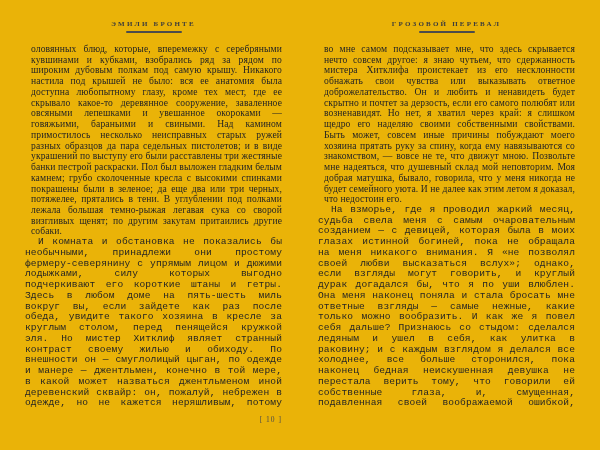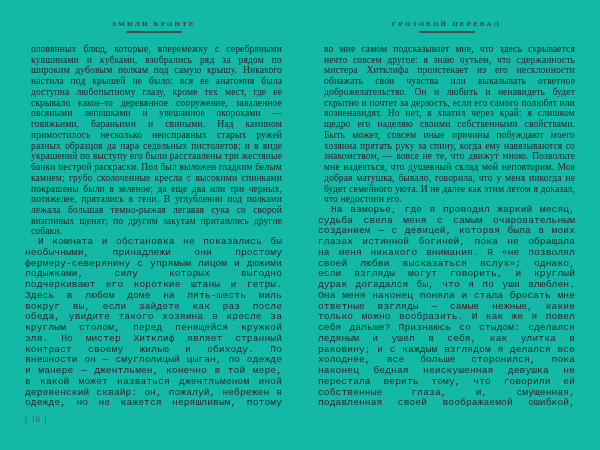--- a/index.html
+++ b/index.html
@@ -5,21 +5,21 @@
   * { margin: 0; padding: 0; box-sizing: border-box; }
   html, body {
     width: 600px; height: 450px;
     background: #fdfdfb;
     font-family: "Liberation Serif", "DejaVu Serif", serif;
     overflow: hidden;
   }
   .spread {
     display: flex;
     width: 600px; height: 450px;
-    background: #14b8a6;
+    background: #eab308;
   }
   .page {
     width: 300px; height: 450px;
     display: flex;
     flex-direction: column;
   }
   .page.left  { padding: 0 18px 0 25px; }
   .page.right { padding: 0 25px 0 18px; }
 
   .running-head {
@@ -50,21 +50,21 @@
     line-height: 10.73px;
     text-align: justify;
     color: #242424;
     letter-spacing: 0.1px;
   }
   .body-text p.cont  { text-indent: 0; margin-left: 6px; }
   .body-text p.first { text-indent: 13px; font-family: Liberation Mono, monospace; }
 
   .folio {
     margin-top: 6px;
-    text-align: left;
+    text-align: right;
     font-size: 7.5px;
     letter-spacing: 1px;
     color: #4a4a4a;
   }
 </style>
 </head>
 <body>
 
 <div class="spread">
 

